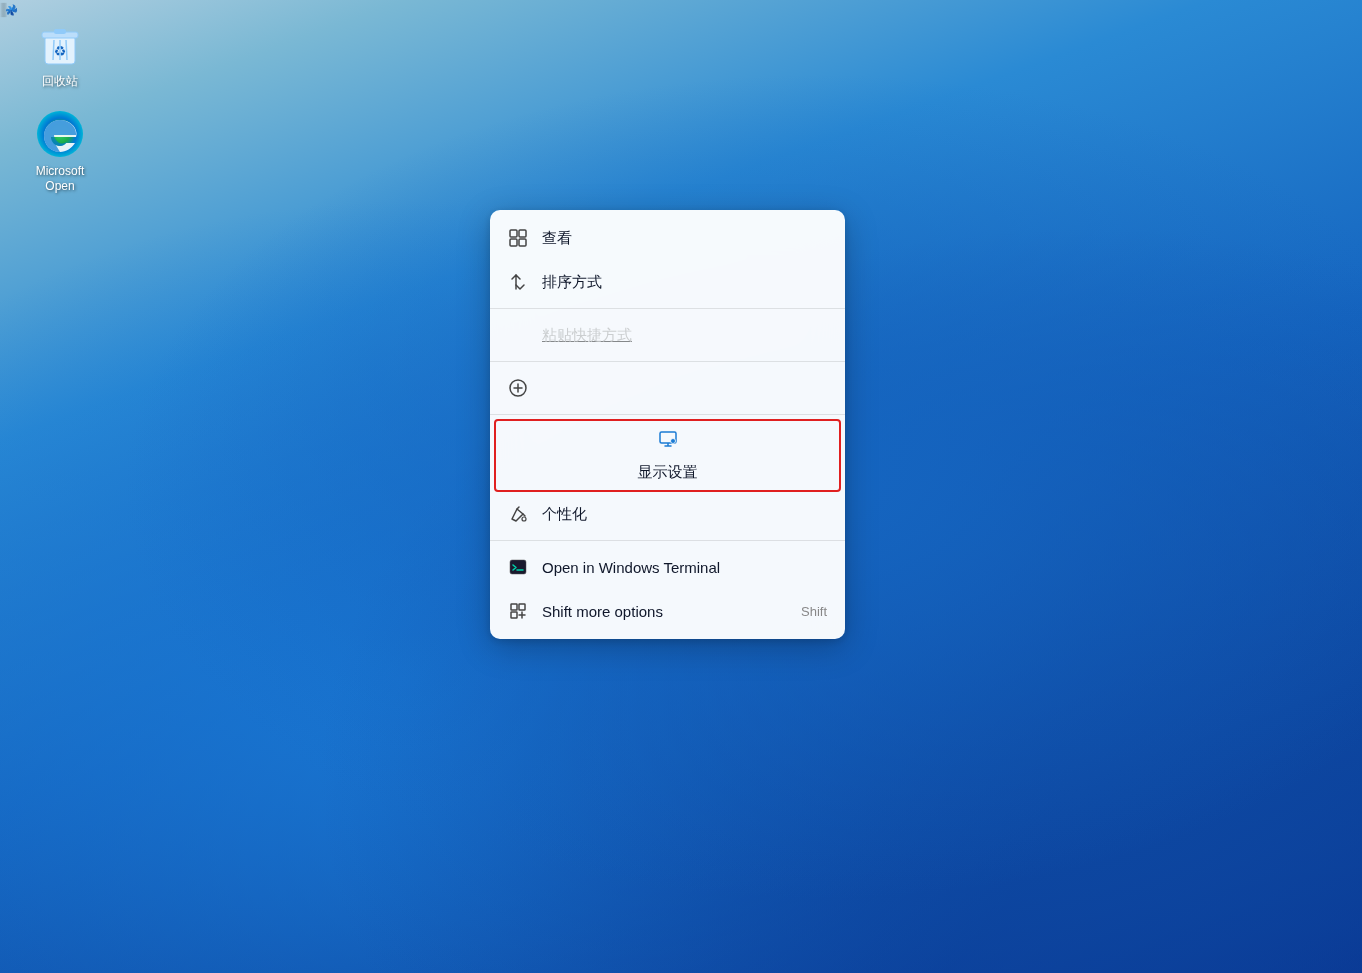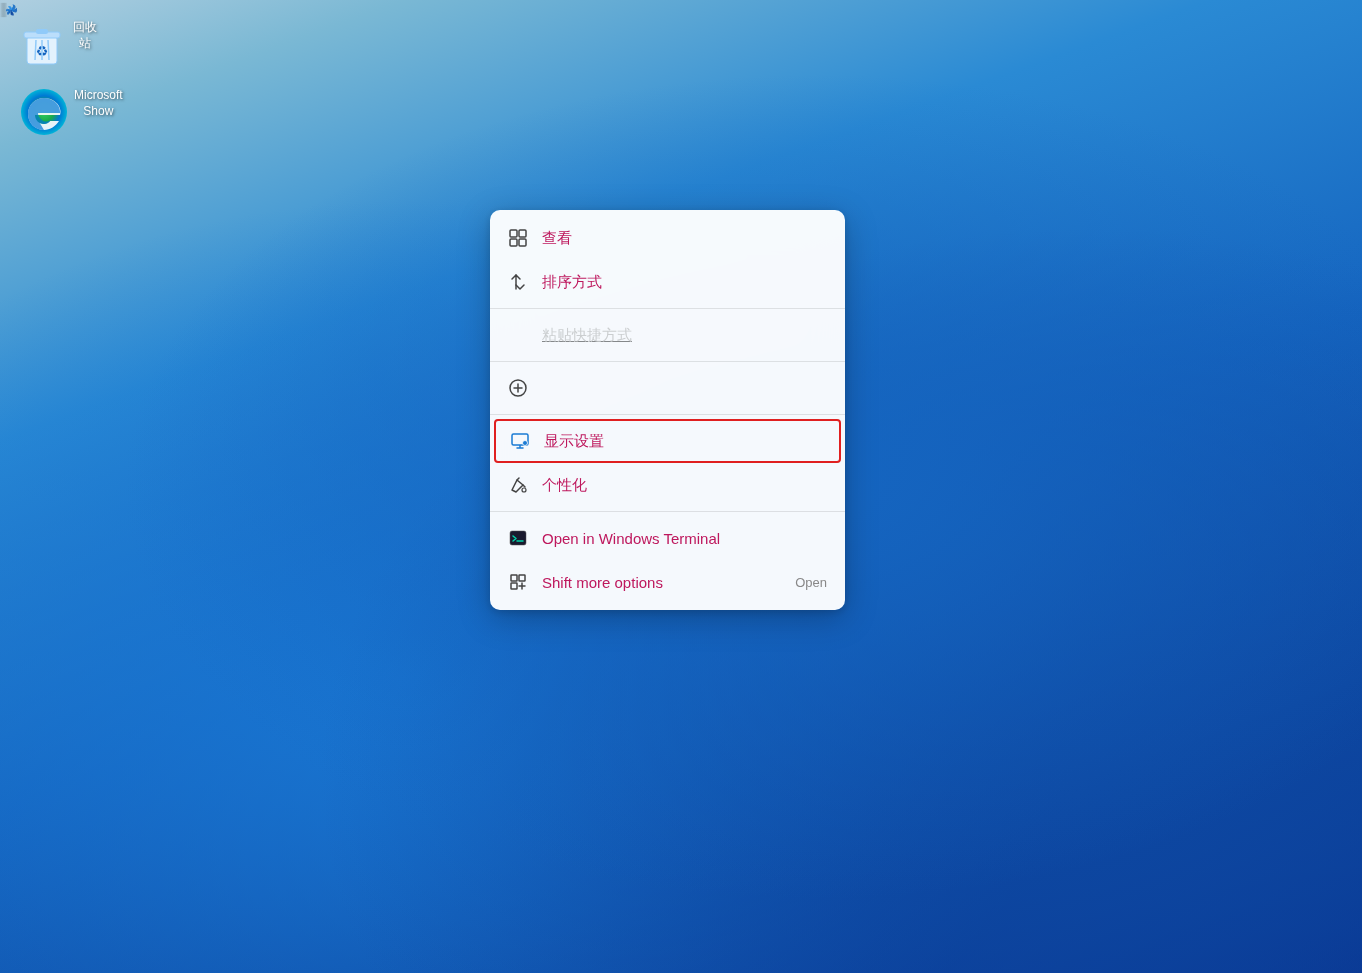--- a/index.html
+++ b/index.html
@@ -36,21 +36,22 @@
       position: absolute;
       top: 20px;
       left: 20px;
       display: flex;
       flex-direction: column;
       gap: 20px;
     }
 
     .desktop-icon {
       display: flex;
-      flex-direction: row;
+      flex-direction: column;
+      align-items: center;
       width: 80px;
       cursor: pointer;
       gap: 6px;
     }
 
     .desktop-icon .icon-img {
       width: 48px;
       height: 48px;
       display: flex;
       align-items: center;
@@ -87,20 +88,21 @@
       min-height: 44px;
       position: relative;
     }
 
     .menu-item.highlighted {
       background: transparent;
       border: 2px solid #e02020;
       border-radius: 4px;
       margin: 0 4px;
       padding: 8px 14px;
+      flex-direction: column;
     }
 
     .menu-item.disabled {
       opacity: 0.45;
       text-decoration: underline;
     }
 
     .menu-divider {
       height: 1px;
       background: rgba(0,0,0,0.1);
@@ -113,21 +115,21 @@
       display: flex;
       align-items: center;
       justify-content: center;
       flex-shrink: 0;
       color: #444;
       font-size: 16px;
     }
 
     .menu-label {
       font-size: 15px;
-      color: #be185d;
+      color: #0f172a;
       font-weight: 400;
       flex: 1;
     }
 
     .menu-label.disabled-text {
       color: #999;
     }
 
     .menu-shortcut {
       font-size: 13px;
@@ -231,21 +233,21 @@
             <stop offset="70%" stop-color="#0078d4"></stop>
             <stop offset="100%" stop-color="#00b4d8"></stop>
           </radialGradient>
         </defs>
         <circle cx="24" cy="24" r="23" fill="url(#edgeGrad)"></circle>
 
         <path d="M24,10 C15,10 8,17 8,26 C8,35 15,42 24,42 C30,42 36,38 39,33 L30,33 C28,35 26,36 24,36 C19,36 15,32 15,27 L40,27 C40.5,25.5 40.5,24 40.5,23 C40,16 33,10 24,10Z" fill="white" opacity="0.9"></path>
         <path d="M15,27 C15,32 19,36 24,36 C27,36 29.5,34.5 31,32 C28,34 24.5,34 22,32 C19,30 18,27 18,25 L40,25 C40,24.5 40,24 40,23.5 C40,16.5 33,10 24,10 C15,10 8,17 8,26 C8,35 15,42 24,42" fill="#0078d4" opacity="0.7"></path>
       </svg>
     </div>
-    <span class="icon-label">Microsoft Show</span>
+    <span class="icon-label">Microsoft Open</span>
   </div>
 </div>
 
 <div class="context-menu">
 
   <div class="menu-item">
     <span class="menu-icon">
       <svg viewBox="0 0 20 20" fill="none" xmlns="http://www.w3.org/2000/svg">
         <rect x="2" y="2" width="7" height="7" rx="1" stroke="#444" stroke-width="1.5"></rect>
         <rect x="11" y="2" width="7" height="7" rx="1" stroke="#444" stroke-width="1.5"></rect>
@@ -328,16 +330,16 @@
   <div class="menu-item">
     <span class="menu-icon">
       <svg viewBox="0 0 20 20" fill="none" xmlns="http://www.w3.org/2000/svg">
         <rect x="3" y="3" width="6" height="6" rx="0.5" stroke="#444" stroke-width="1.5"></rect>
         <rect x="11" y="3" width="6" height="6" rx="0.5" stroke="#444" stroke-width="1.5"></rect>
         <rect x="3" y="11" width="6" height="6" rx="0.5" stroke="#444" stroke-width="1.5"></rect>
         <path d="M11 14H17M14 11V17" stroke="#444" stroke-width="1.5" stroke-linecap="round"></path>
       </svg>
     </span>
     <span class="menu-label">Shift more options</span>
-    <span class="menu-shortcut">Open</span>
+    <span class="menu-shortcut">Shift</span>
   </div>
 
 </div>
 
 </body></html>

